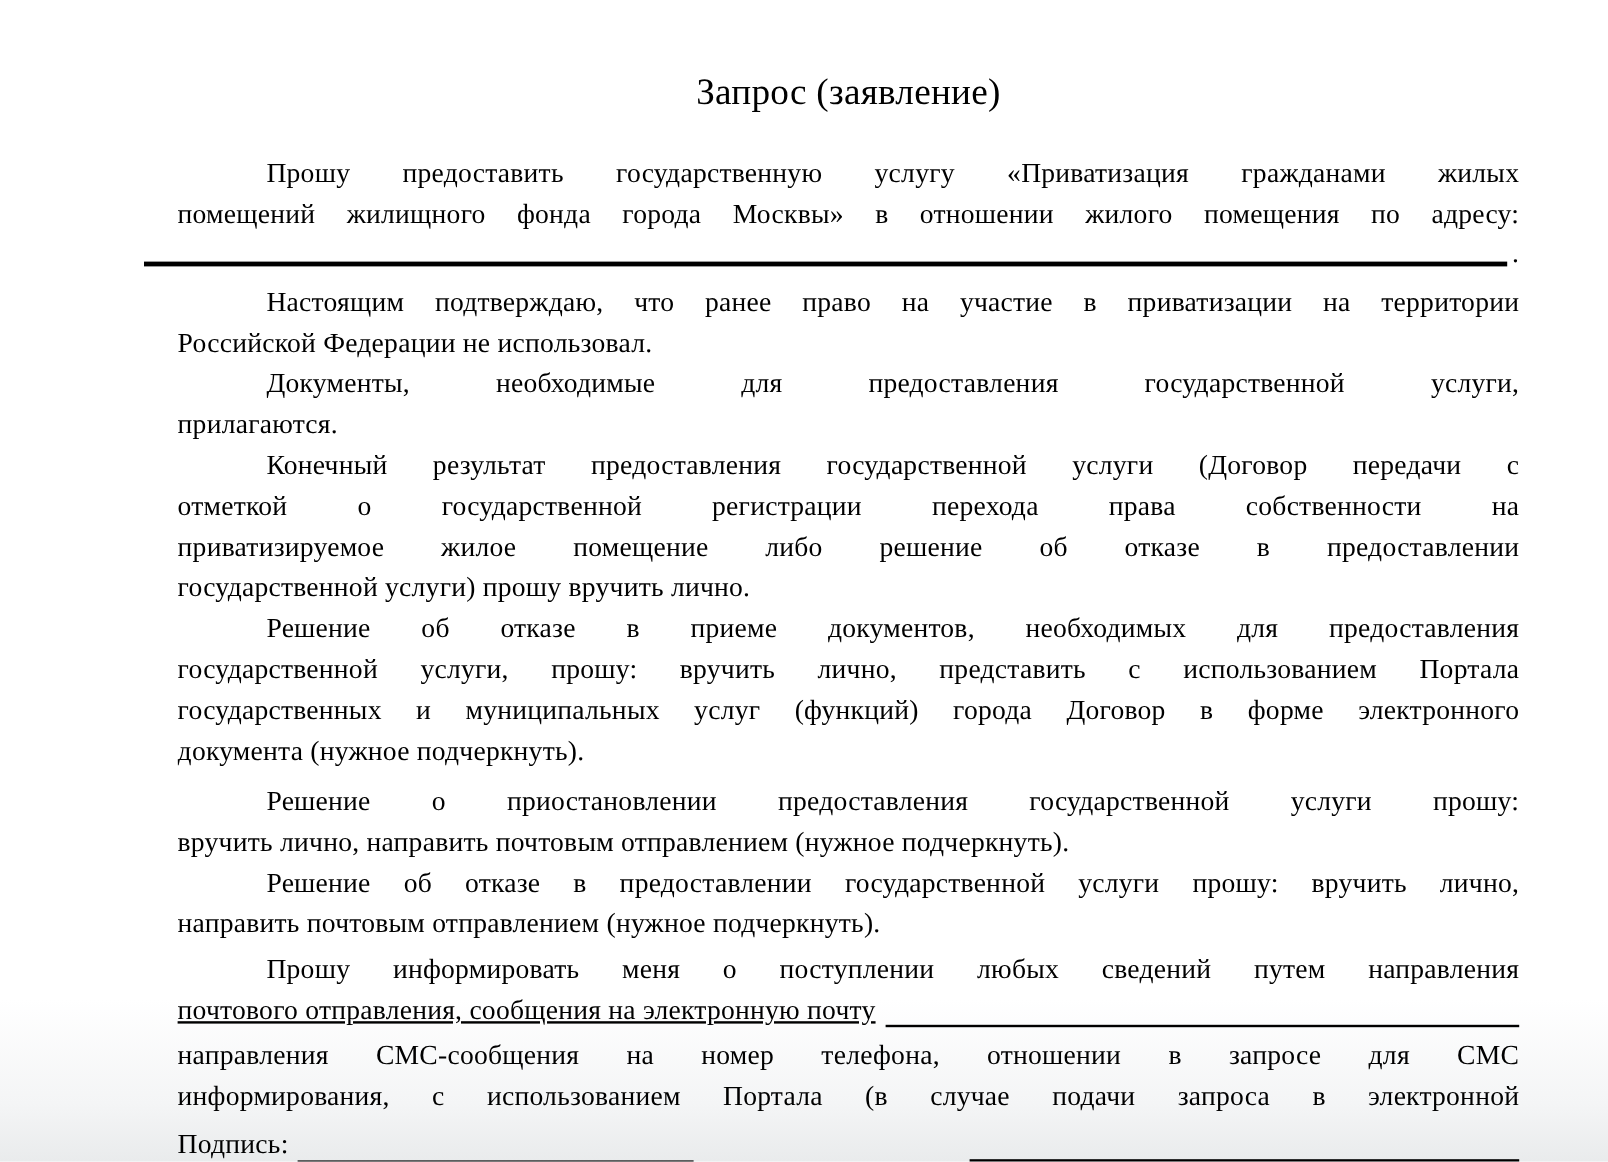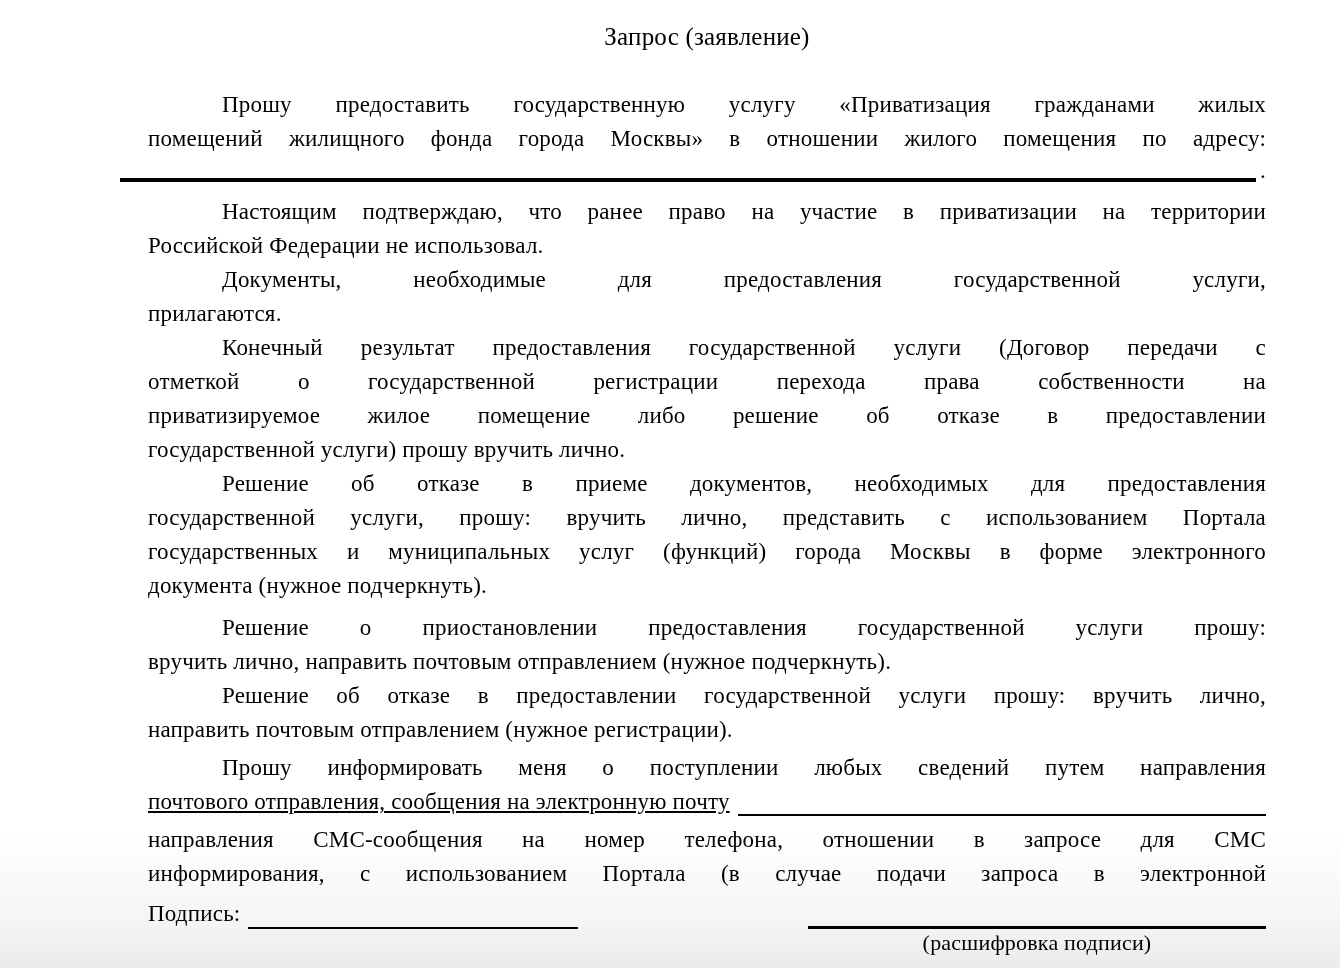--- a/index.html
+++ b/index.html
@@ -12,23 +12,24 @@
   .page {
     position: relative;
     width: 1340px;
     height: 968px;
     padding: 20px 74px 0 148px;
     font-size: 23px;
     letter-spacing: 0.2px;
   }
   .doc-title {
     text-align: center;
-    font-size: 25px;
+    font-size: 31px;
     line-height: 34px;
     margin-bottom: 34px;
+    margin-top: 40px;
   }
   .para { margin: 0; }
   .ln {
     line-height: 34px;
     height: 34px;
     overflow: hidden;
     text-align: justify;
     text-align-last: justify;
     white-space: nowrap;
   }
@@ -132,32 +133,32 @@
   <div class="para">
     <div class="ln ln-first">Конечный результат предоставления государственной услуги (Договор передачи с</div>
     <div class="ln">отметкой о государственной регистрации перехода права собственности на</div>
     <div class="ln">приватизируемое жилое помещение либо решение об отказе в предоставлении</div>
     <div class="ln ln-last">государственной услуги) прошу вручить лично.</div>
   </div>
 
   <div class="para">
     <div class="ln ln-first">Решение об отказе в приеме документов, необходимых для предоставления</div>
     <div class="ln">государственной услуги, прошу: вручить лично, представить с использованием Портала</div>
-    <div class="ln">государственных и муниципальных услуг (функций) города Москвы в форме электронного</div>
+    <div class="ln">государственных и муниципальных услуг (функций) города Договор в форме электронного</div>
     <div class="ln ln-last">документа (нужное подчеркнуть).</div>
   </div>
 
   <div class="para mt-p6">
     <div class="ln ln-first">Решение о приостановлении предоставления государственной услуги прошу:</div>
     <div class="ln ln-last">вручить лично, направить почтовым отправлением (нужное подчеркнуть).</div>
   </div>
 
   <div class="para">
     <div class="ln ln-first">Решение об отказе в предоставлении государственной услуги прошу: вручить лично,</div>
-    <div class="ln ln-last">направить почтовым отправлением (нужное регистрации).</div>
+    <div class="ln ln-last">направить почтовым отправлением (нужное подчеркнуть).</div>
   </div>
 
   <div class="para mt-p8">
     <div class="ln ln-first">Прошу информировать меня о поступлении любых сведений путем направления</div>
     <div class="email-row">
       <span class="email-text">почтового отправления, сообщения на электронную почту</span>
       <span class="email-blank"></span>
     </div>
     <div class="ln">направления СМС-сообщения на номер телефона, отношении в запросе для СМС</div>
     <div class="ln">информирования, с использованием Портала (в случае подачи запроса в электронной</div>

